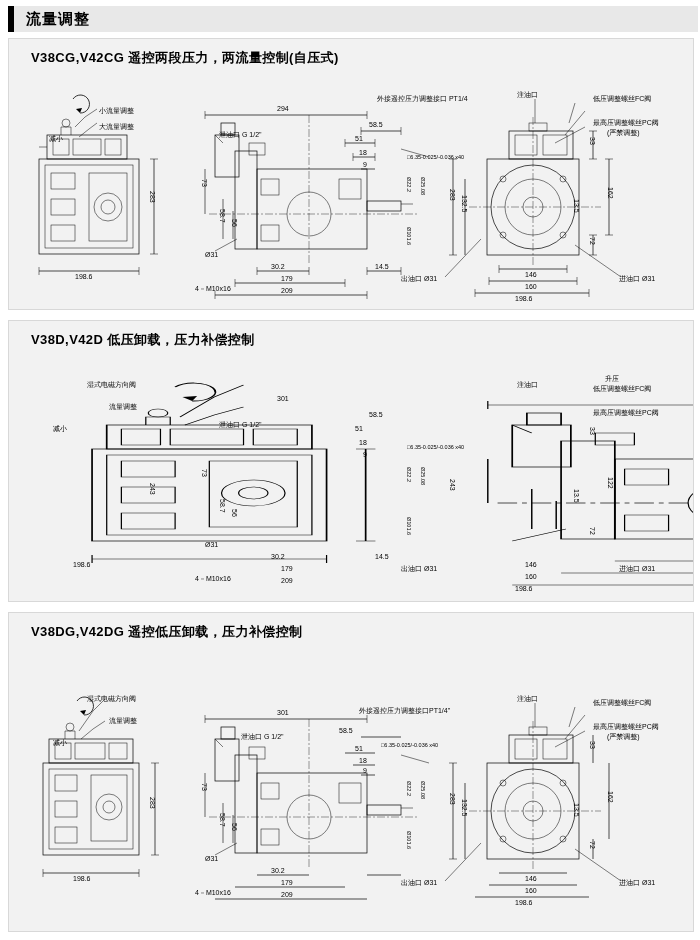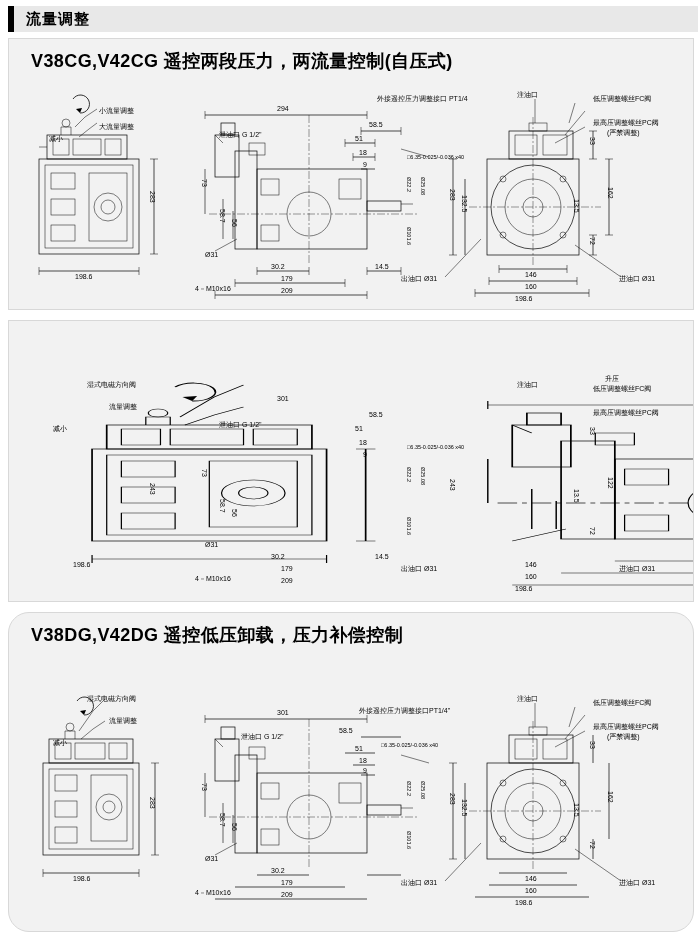--- a/index.html
+++ b/index.html
@@ -7,22 +7,22 @@
   .page{position:relative;width:700px;height:940px;overflow:hidden;}
 
   
   .page-header{position:absolute;left:8px;top:6px;width:684px;height:26px;background:#e8e8e8;border-left:6px solid #000;}
   .page-header .title{position:absolute;left:12px;top:4px;font-size:15px;font-weight:bold;letter-spacing:1px;}
 
   
   .panel{position:absolute;left:8px;width:684px;background:#f2f2f2;border:1px solid #d8d8d8;}
   #panel1{top:38px;height:270px;}
   #panel2{top:320px;height:280px;}
-  #panel3{top:612px;height:318px;border-radius:21px;}
-  .panel-title{position:absolute;left:22px;top:10px;font-size:18px;font-weight:bold;letter-spacing:.4px;}
+  #panel3{top:612px;height:318px;}
+  .panel-title{position:absolute;left:22px;top:10px;font-size:13px;font-weight:bold;letter-spacing:.4px;}
 
   .canvas{position:absolute;left:0;top:0;width:684px;height:100%;}
   .canvas svg{display:block;}
 
   
   .lbl{position:absolute;font-size:7px;line-height:1.05;white-space:nowrap;color:#000;}
   .vert{writing-mode:vertical-rl;text-orientation:mixed;}
   .dim{position:absolute;font-size:7px;white-space:nowrap;}
   .tiny{font-size:5.5px;}
 </style>
@@ -223,20 +223,21 @@
     <div class="dim vert" style="left:580px;top:198px">72</div>
     <div class="dim vert" style="left:564px;top:160px">13.5</div>
     <div class="dim" style="left:516px;top:232px">146</div>
     <div class="dim" style="left:516px;top:244px">160</div>
     <div class="dim" style="left:506px;top:256px">198.6</div>
     <div class="lbl" style="left:392px;top:236px">出油口 Ø31</div>
     <div class="lbl" style="left:610px;top:236px">进油口 Ø31</div>
   </div>
 
   <div class="panel" id="panel2">
+    <div class="panel-title">V38D,V42D 低压卸载，压力补偿控制</div>
 
     <div class="canvas">
       <svg width="684" height="280" viewBox="0 0 280 280" preserveAspectRatio="none" style="width:684px;height:280px">
         <g stroke="#000" fill="none" stroke-width="0.7">
 
           <rect x="34" y="128" width="96" height="92"></rect>
           <rect x="40" y="134" width="84" height="80" stroke-width="0.5"></rect>
           <rect x="46" y="140" width="22" height="16" stroke-width="0.5"></rect>
           <rect x="46" y="166" width="22" height="16" stroke-width="0.5"></rect>
           <rect x="46" y="192" width="22" height="16" stroke-width="0.5"></rect>

